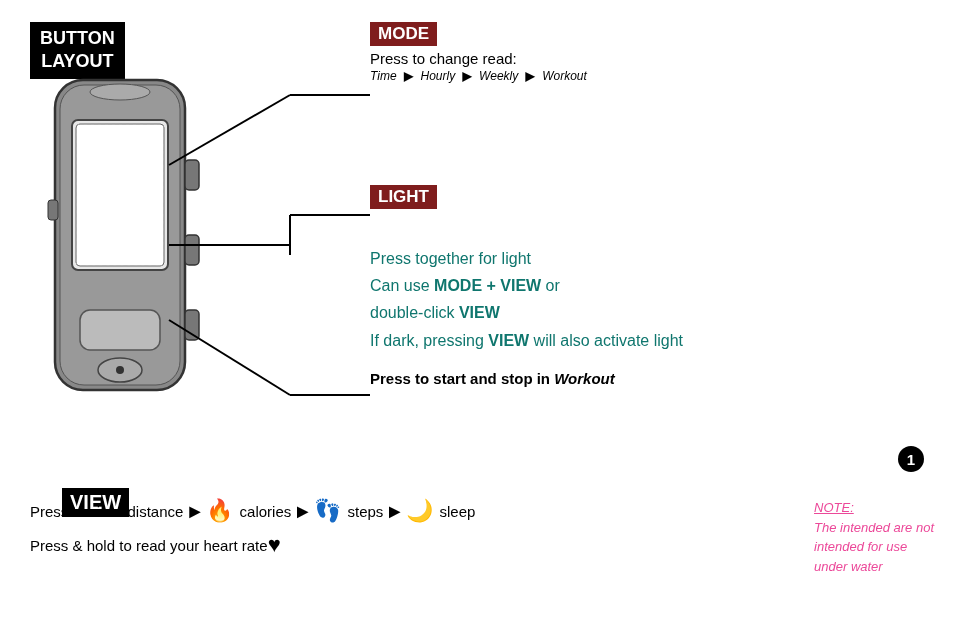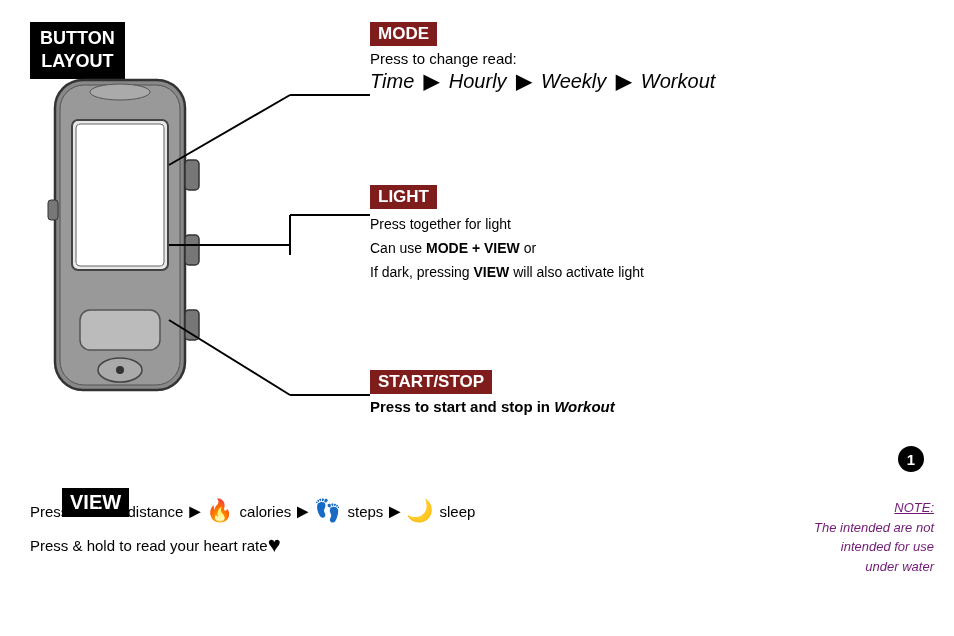--- a/index.html
+++ b/index.html
@@ -77,42 +77,43 @@
       margin-bottom: 4px;
     }
 
     .mode-press-text {
       font-size: 15px;
       color: #000;
       margin-bottom: 2px;
     }
 
     .mode-sequence {
-      font-size: 20px;
+      font-size: 12px;
       color: #000;
       font-style: italic;
     }
 
     .mode-sequence .arrow {
       font-style: normal;
       font-weight: bold;
       margin: 0 4px;
     }
 
     
     .light-section {
       position: absolute;
       top: 185px;
       left: 370px;
     }
 
     .light-text {
-      font-size: 14px;
-      color: #000000;
+      font-size: 16px;
+      color: #0f766e;
       line-height: 1.7;
+      margin-top: 32px;
     }
 
     
     .start-stop-section {
       position: absolute;
       top: 370px;
       left: 370px;
     }
 
     .start-stop-text {
@@ -152,23 +153,23 @@
     .arrow-small {
       font-size: 14px;
       font-weight: bold;
     }
 
     .note-box {
       position: absolute;
       top: 498px;
       right: 20px;
       font-size: 13px;
-      color: #701a75;
+      color: #ec4899;
       font-style: italic;
-      text-align: right;
+      text-align: left;
       line-height: 1.5;
     }
 
     .note-box .note-title {
       text-decoration: underline;
       font-style: italic;
     }
 
     .page-num {
       position: absolute;
@@ -259,26 +260,26 @@
     <div class="mode-sequence">
       <em>Time</em> <span class="arrow">▶</span> <em>Hourly</em> <span class="arrow">▶</span> <em>Weekly</em> <span class="arrow">▶</span> <em>Workout</em>
     </div>
   </div>
 
   <div class="light-section">
     <div class="section-title-box">LIGHT</div>
     <div class="light-text">
       <div>Press together for light</div>
       <div>Can use <strong>MODE + VIEW</strong> or</div>
+      <div>double-click <strong>VIEW</strong></div>
       <div>If dark, pressing <strong>VIEW</strong> will also activate light</div>
     </div>
   </div>
 
   <div class="start-stop-section">
-    <div class="section-title-box">START/STOP</div>
     <div class="start-stop-text">
       Press to start and stop in <em>Workout</em>
     </div>
   </div>
 
   <div class="bottom-section">
     <div class="bottom-row1">
       <span>Press to view: distance</span>
       <span class="arrow-small">▶</span>
       <span class="icon-char">🔥</span>

